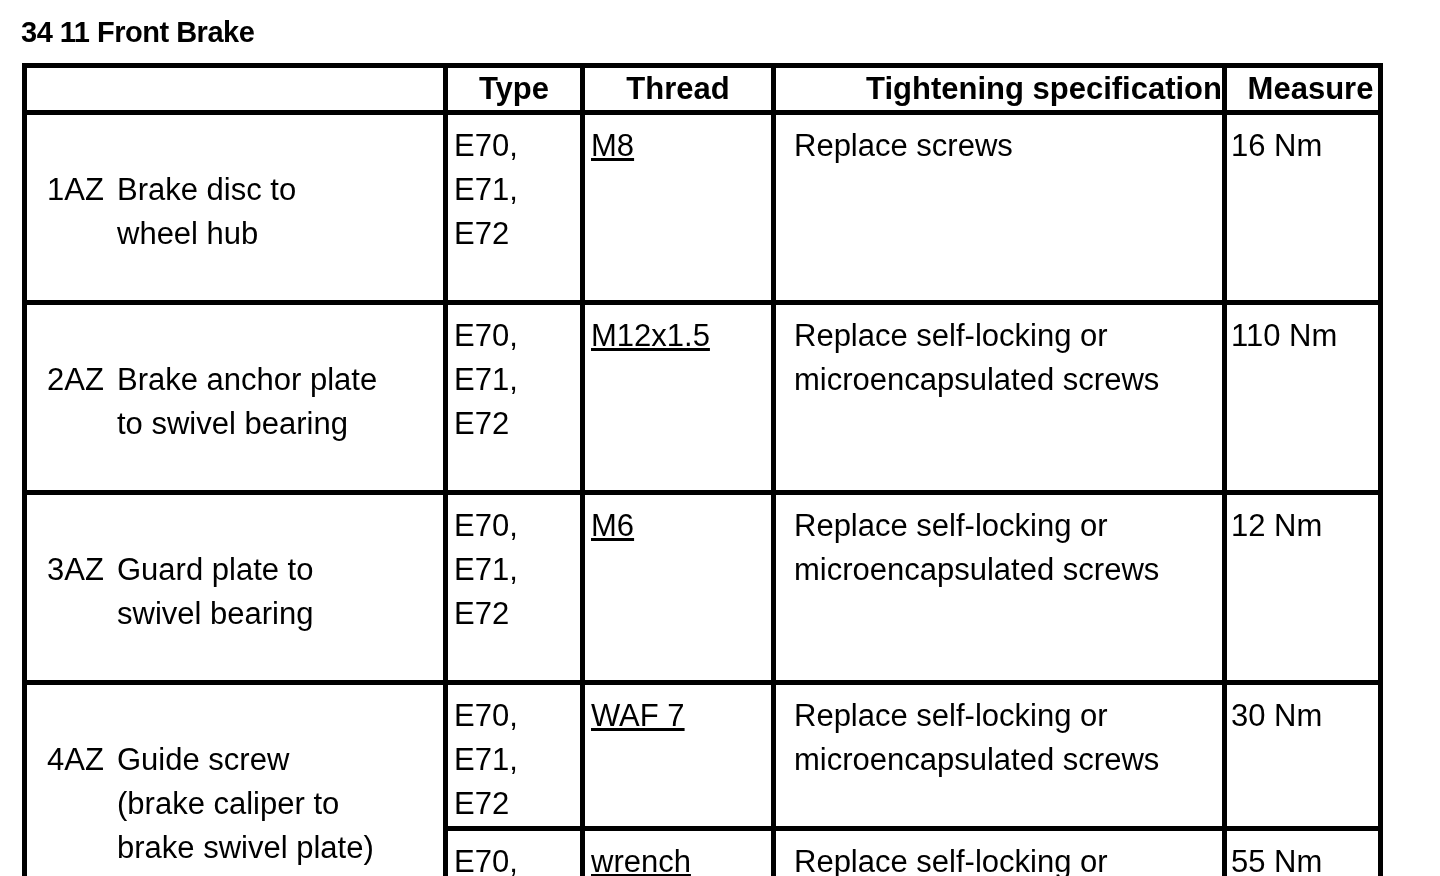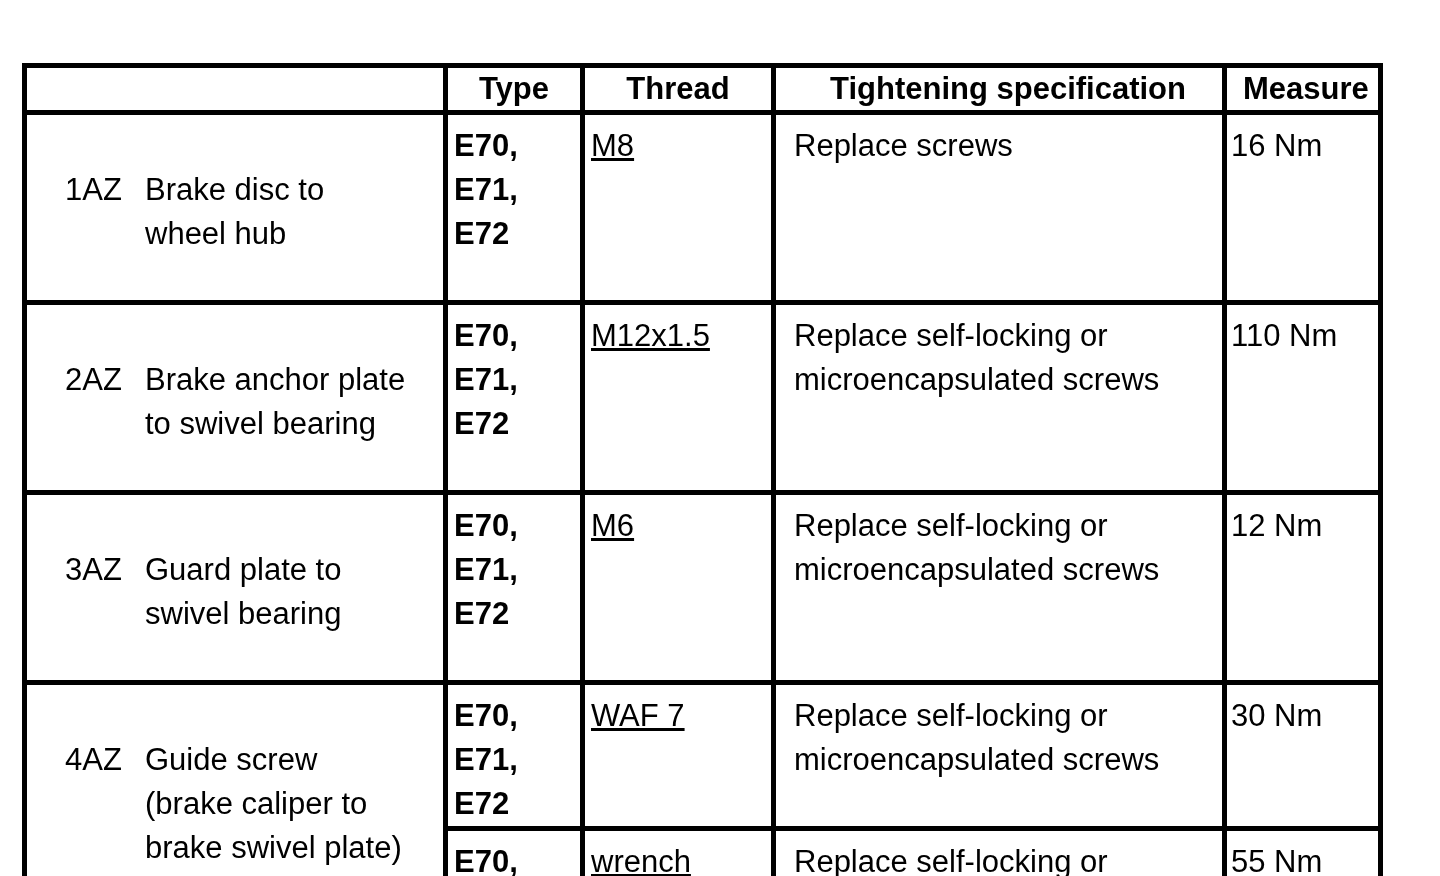--- a/index.html
+++ b/index.html
@@ -40,38 +40,39 @@
   .spec-table thead tr { height: 47px; }
   .spec-table tbody tr { height: 144px; }
 
   .spec-table th {
     font-weight: bold;
     vertical-align: middle;
     line-height: 36px;
     padding: 0;
   }
   th.h-type, th.h-thread { text-align: center; }
-  th.h-spec { text-align: center; padding-left: 18px; }
-  th.h-measure { text-align: left; padding-left: 16px; white-space: nowrap; }
+  th.h-spec { text-align: right; padding-left: 18px; }
+  th.h-measure { text-align: center; padding-left: 16px; white-space: nowrap; }
 
   td.c-item { padding: 9px 0 0 0; }
   .item-wrap { display: flex; align-items: flex-start; }
-  .item-code { width: 90px; padding-left: 10px; flex: 0 0 90px; margin-left: 28px; }
+  .item-code { width: 90px; padding-left: 20px; flex: 0 0 90px; }
   .item-desc { flex: 1 1 auto; padding-right: 25px; }
 
-  td.c-type    { padding: 9px 4px 0 6px; font-weight: bold; }
+  td.c-type    { padding: 9px 4px 0 6px; }
   td.c-thread  { padding: 9px 4px 0 6px; text-decoration: underline; }
   td.c-spec    { padding: 9px 6px 0 18px; }
   td.c-measure { padding: 9px 2px 0 4px; }
 </style>
 </head>
 <body>
 
 <div class="page">
 
+  <div class="doc-title">34 11 Front Brake</div>
 
   <table class="spec-table">
     <colgroup>
       <col style="width:421px">
       <col style="width:137px">
       <col style="width:191px">
       <col style="width:451px">
       <col style="width:156px">
     </colgroup>
     <thead>

